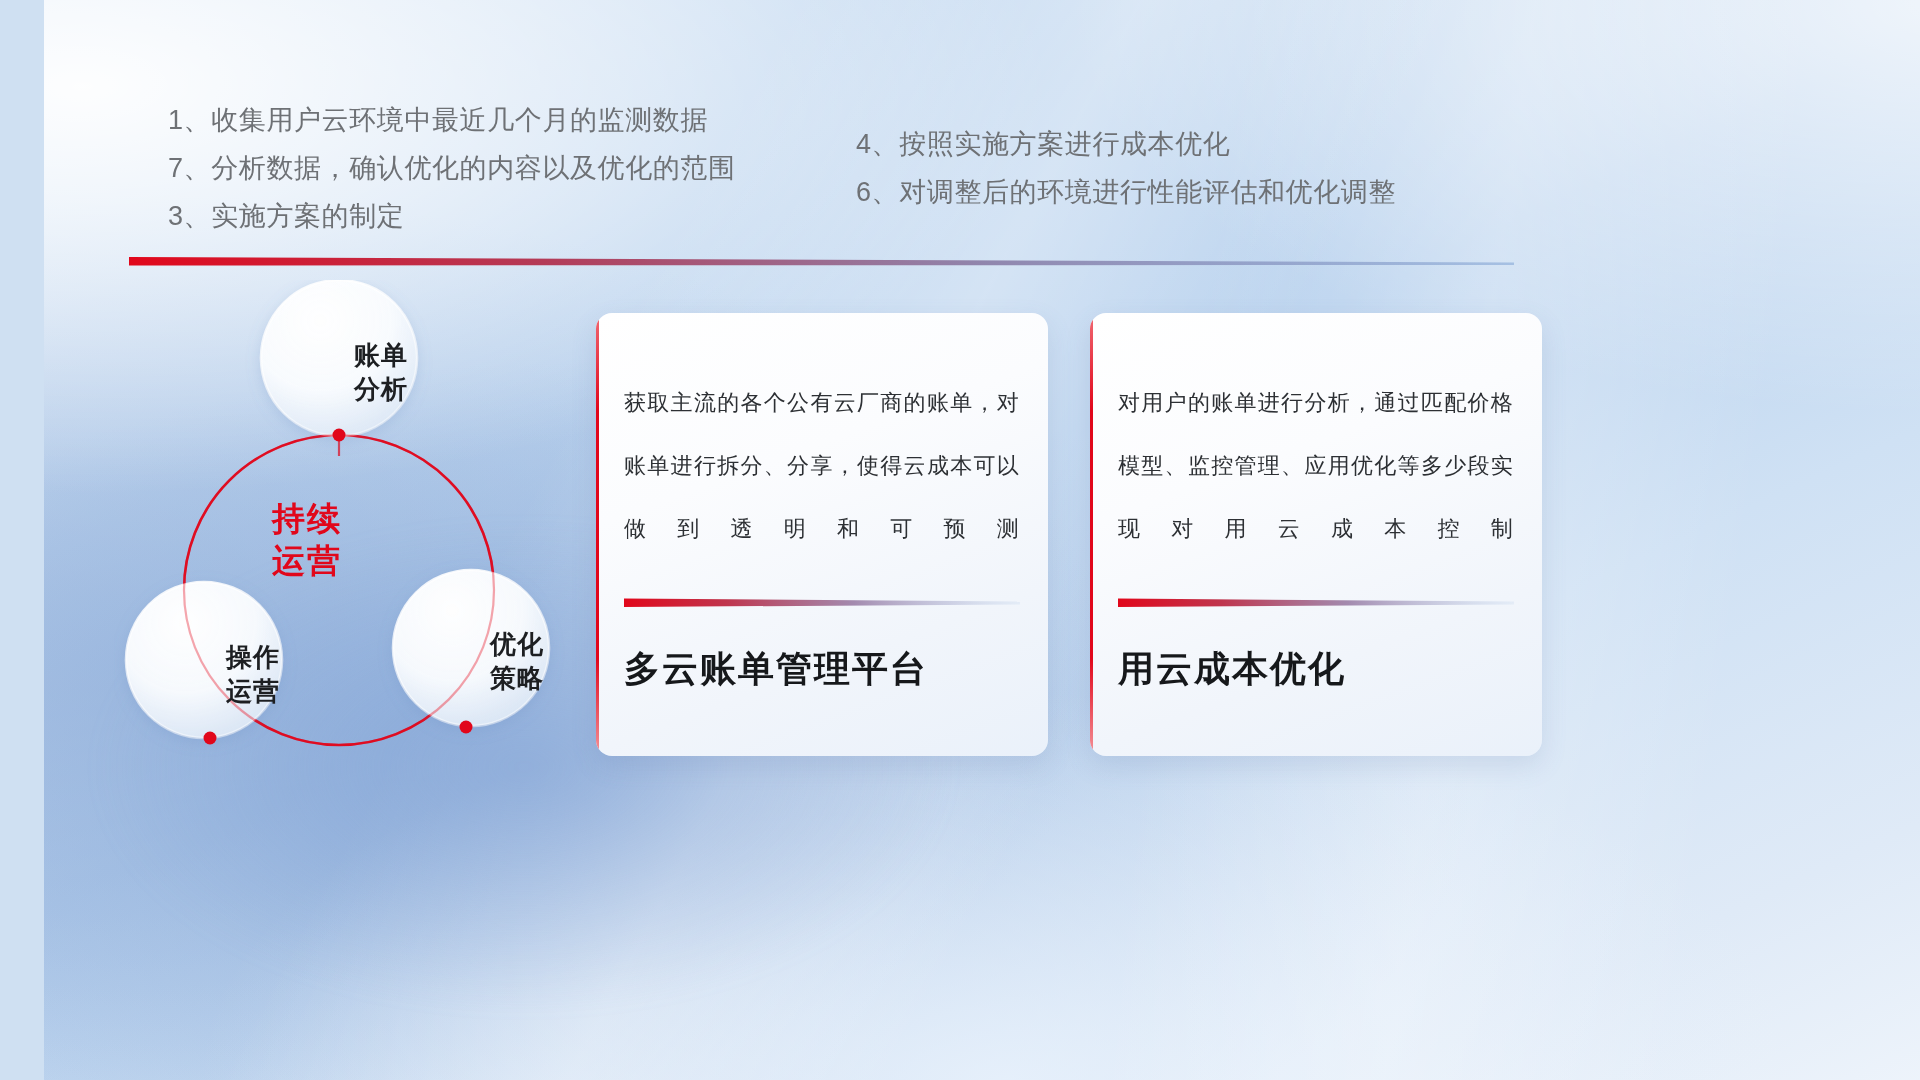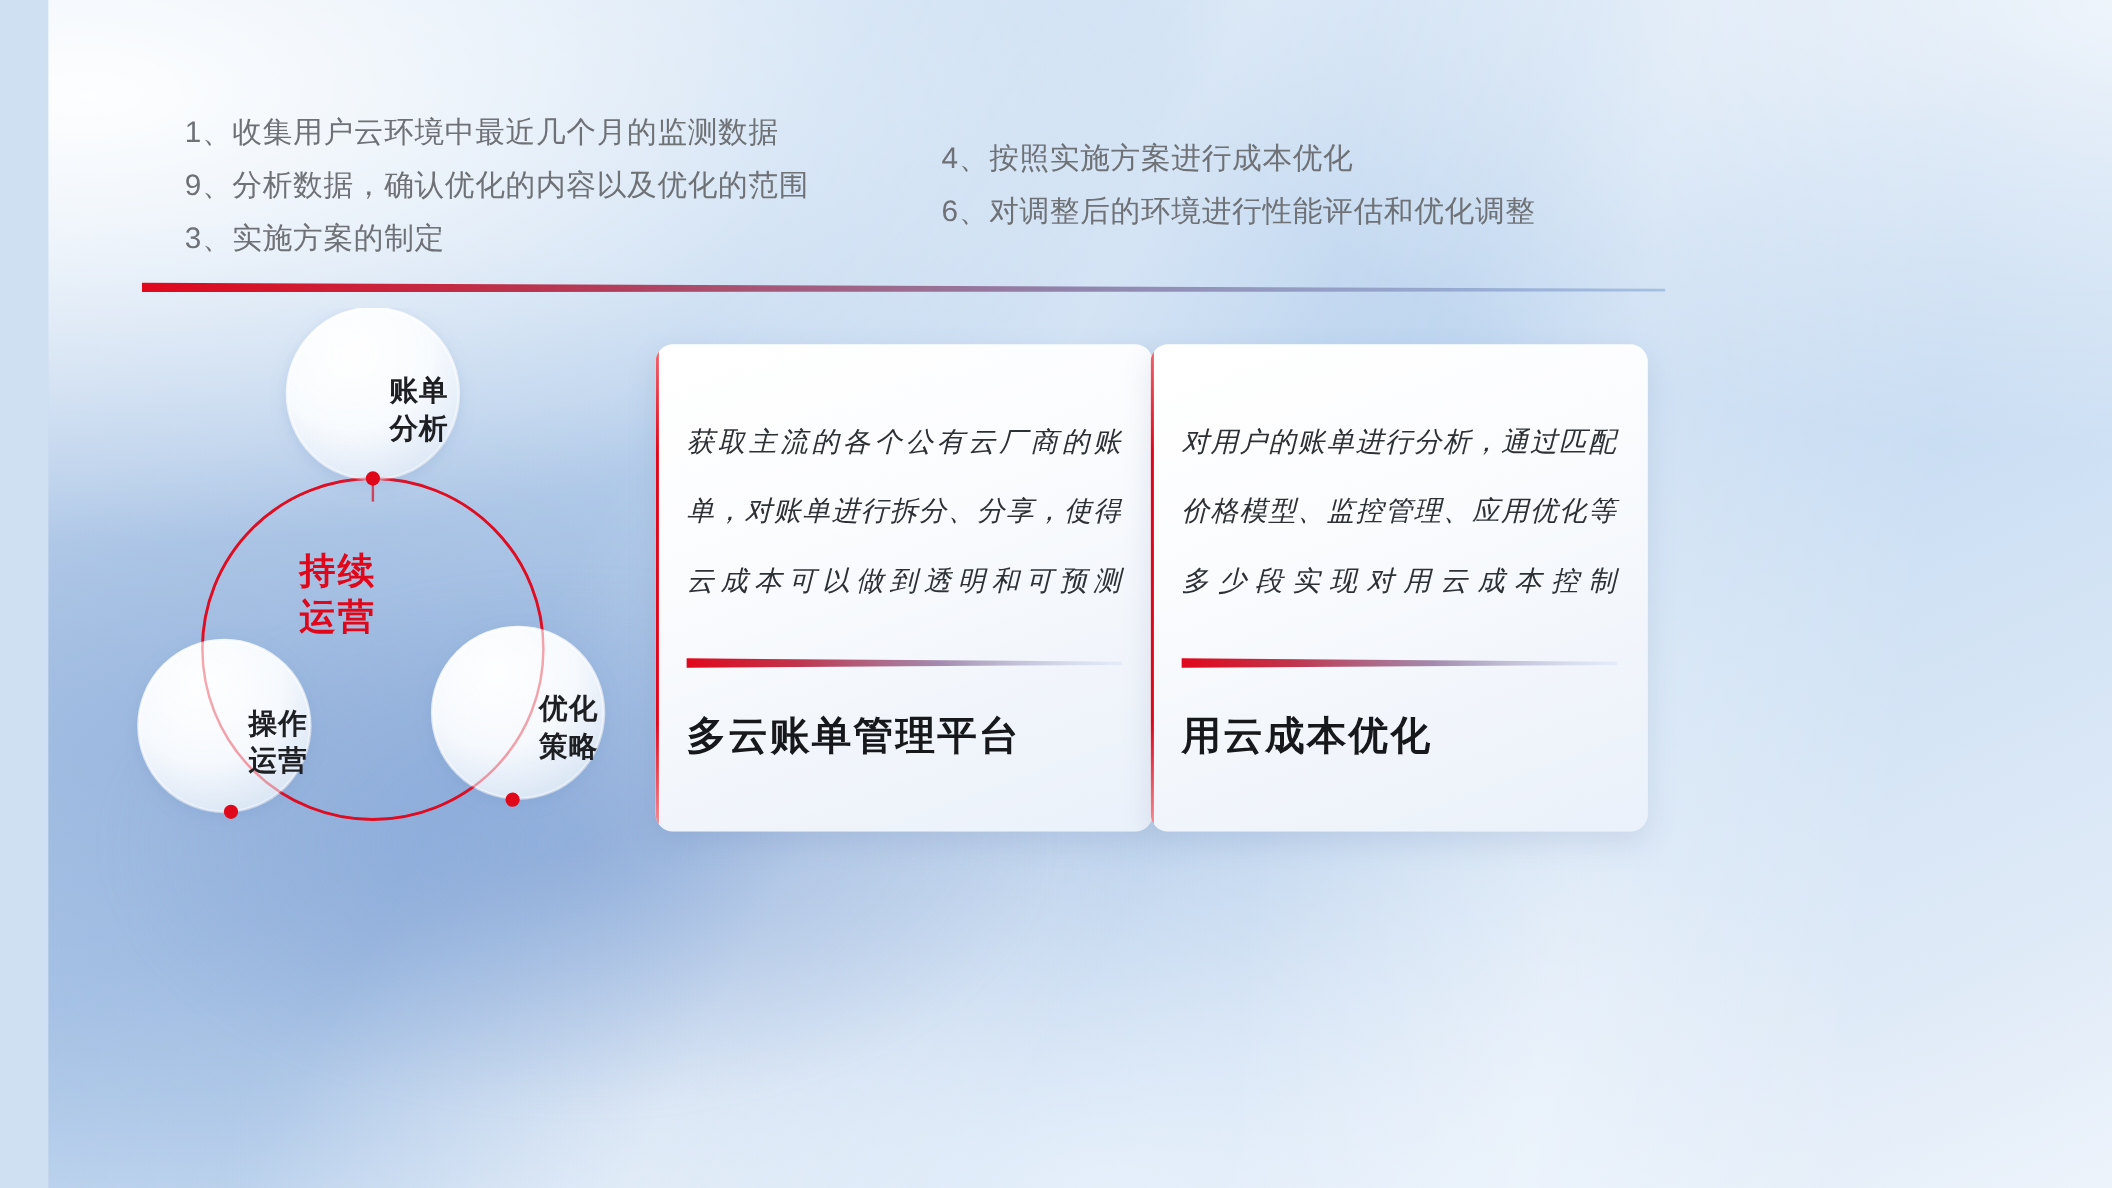--- a/index.html
+++ b/index.html
@@ -122,34 +122,33 @@
     z-index: 7;
   }
   .card::before {           
     content: "";
     position: absolute;
     left: 0; top: 0; bottom: 0;
     width: 3px;
     background: linear-gradient(180deg, #f06a73 0%, #e1071b 22%, #e1071b 78%, #f4949a 100%);
   }
   #card-1 { left: 552px; }
-  #card-2 { left: 1002px; }
+  #card-2 { left: 1046px; }
 
   .card-body {
     position: absolute;
     left: 28px;
     right: 28px;
     top: 58px;
     color: #2d3034;
-    font-size: 25px;
+    font-size: 22px;
     line-height: 63px;
     letter-spacing: 1.2px;
     text-align: justify;
     text-align-last: justify;
-    font-style: italic;
   }
   .card-divider {
     position: absolute;
     left: 28px;
     top: 284px;
     width: 396px;
     height: 11px;
   }
   .card-title {
     position: absolute;
@@ -163,21 +162,21 @@
     white-space: nowrap;
   }
 </style>
 </head>
 <body>
 
 <div id="stage">
 
   <div class="bullet-col" id="bullets-left">
     <span class="bullet-line">1、收集用户云环境中最近几个月的监测数据</span>
-    <span class="bullet-line">9、分析数据，确认优化的内容以及优化的范围</span>
+    <span class="bullet-line">7、分析数据，确认优化的内容以及优化的范围</span>
     <span class="bullet-line">3、实施方案的制定</span>
   </div>
 
   <div class="bullet-col" id="bullets-right">
     <span class="bullet-line">4、按照实施方案进行成本优化</span>
     <span class="bullet-line">6、对调整后的环境进行性能评估和优化调整</span>
   </div>
 
   <svg id="header-rule" viewBox="0 0 1385 10" preserveAspectRatio="none">
     <defs>

